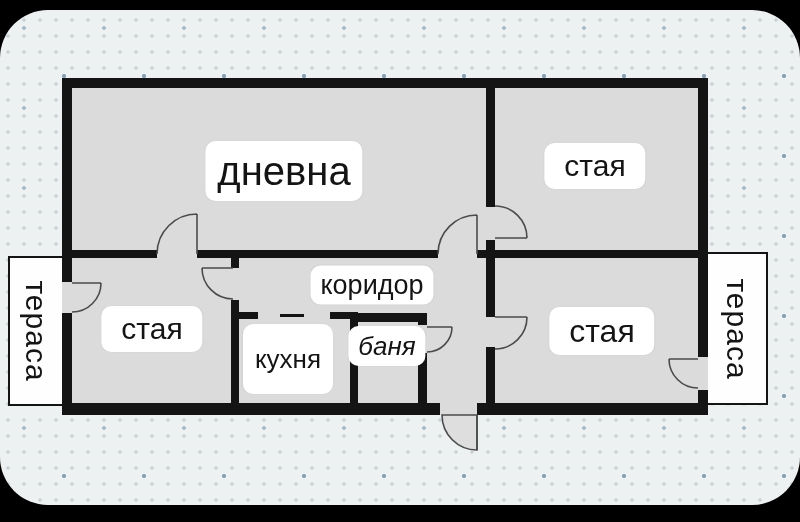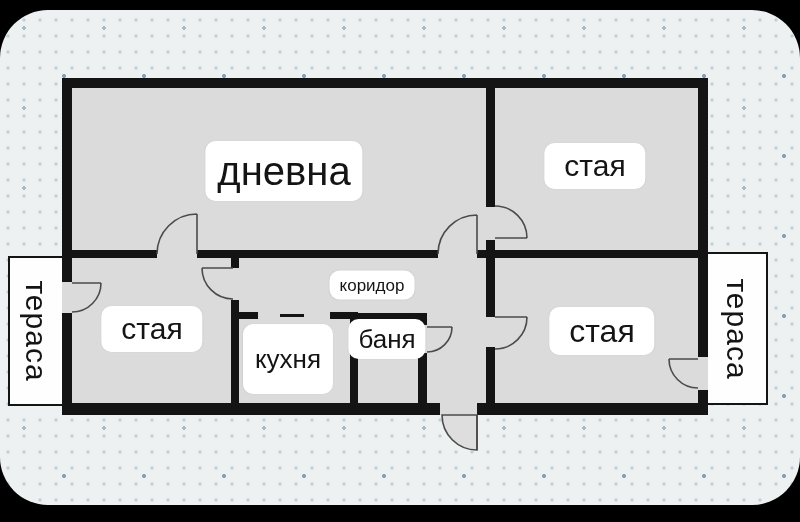--- a/index.html
+++ b/index.html
@@ -96,17 +96,17 @@
       <path d="M427,317 L452,317 M452,317 A25,25 0 0 1 427,342"></path>
       <path d="M72,273 L101,273 M101,273 A29,29 0 0 1 72,302"></path>
       <path d="M698,349 L669,349 M669,349 A29,29 0 0 0 698,378"></path>
     </svg>
 
     <div class="lbl" style="left:284px;top:161px;font-size:40px;padding:10px 12px;">дневна</div>
     <div class="lbl" style="left:595px;top:156px;font-size:30px;">стая</div>
     <div class="lbl" style="left:152px;top:319px;font-size:30px;">стая</div>
     <div class="lbl" style="left:602px;top:321px;font-size:32px;">стая</div>
     <div class="lbl" style="left:288px;top:349px;font-size:26px;padding:22px 12px;">кухня</div>
-    <div class="lbl" style="left:387px;top:329px;font-size:26px;padding:7px 10px;">баня</div>
-    <div class="lbl" style="left:372px;top:275px;font-size:17px;padding:6px 10px;">коридор</div>
+    <div class="lbl" style="left:387px;top:336px;font-size:26px;padding:7px 10px;font-style:italic;">баня</div>
+    <div class="lbl" style="left:372px;top:275px;font-size:27px;padding:6px 10px;">коридор</div>
 
   </div>
 </div>
 
 </body></html>

